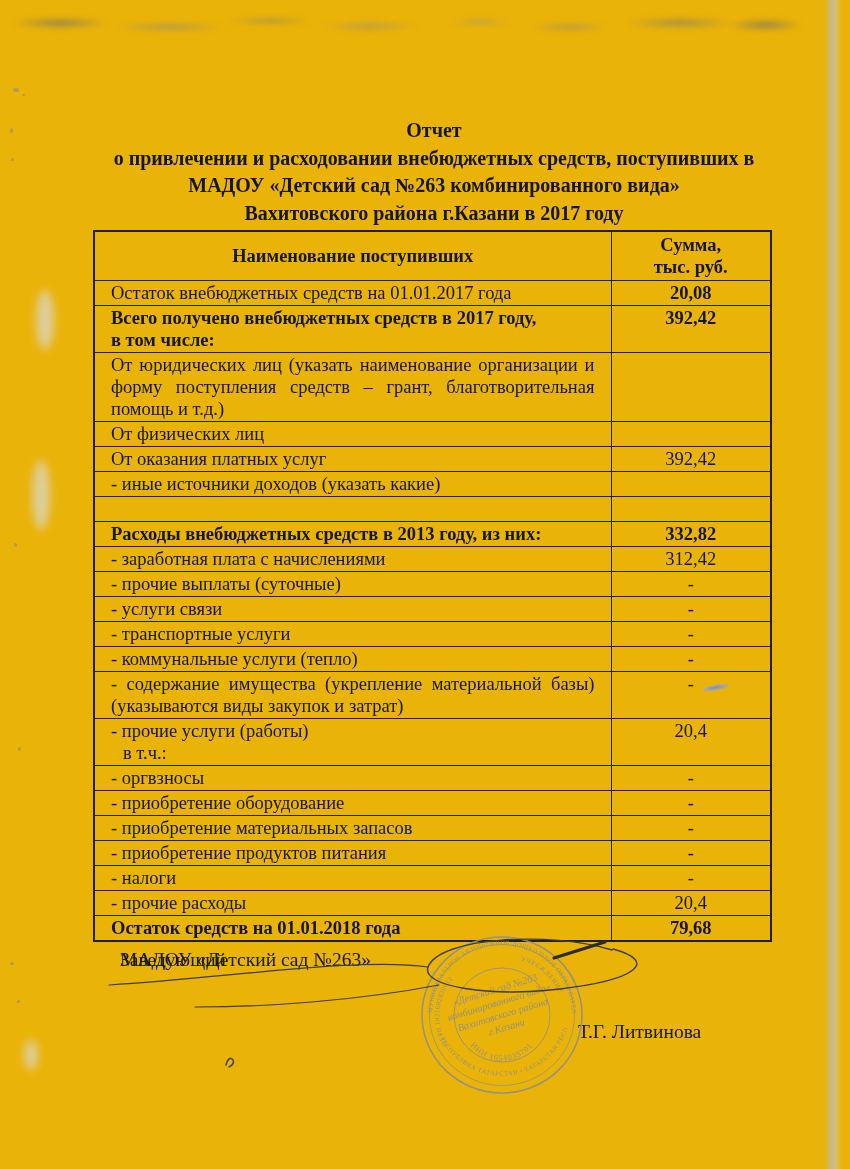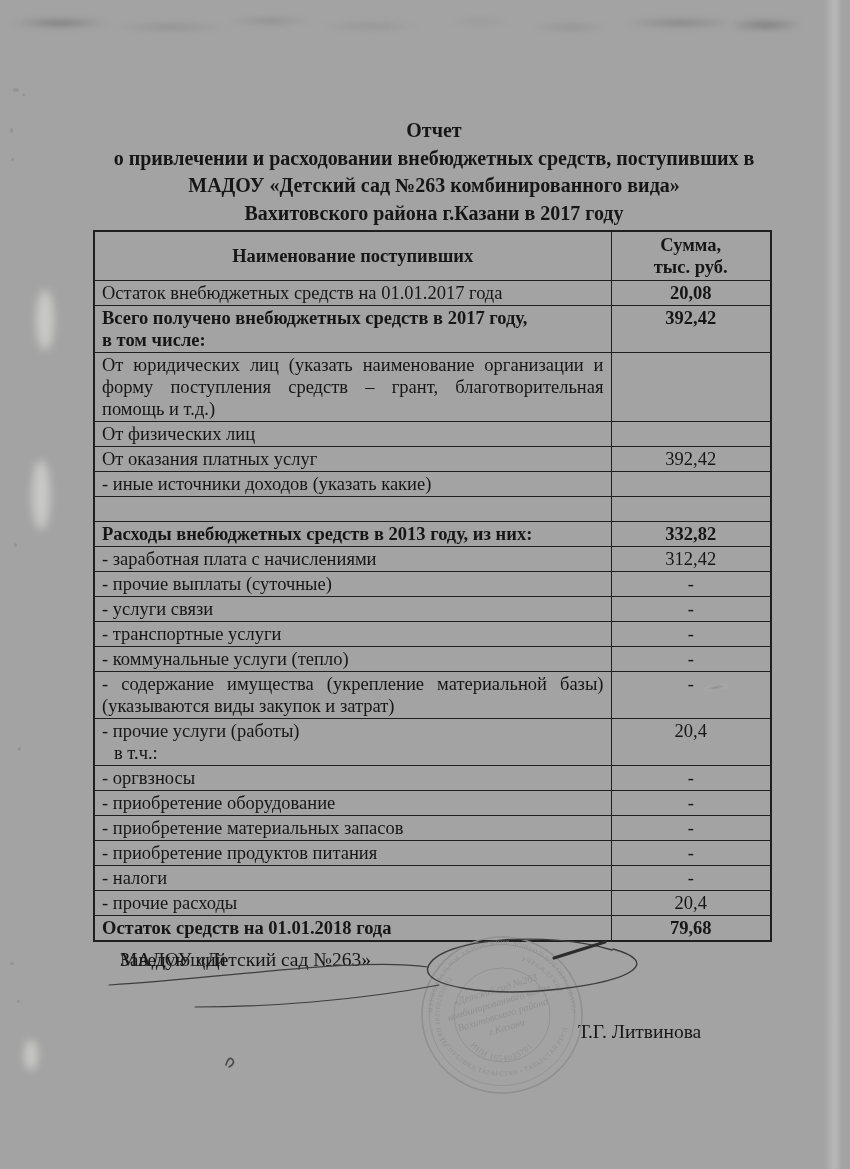--- a/index.html
+++ b/index.html
@@ -1,19 +1,19 @@
 <!DOCTYPE html>
 <html lang="ru"><head>
 <meta charset="utf-8">
 <style>
   html,body{margin:0;padding:0;background:#ffffff;}
   .page{
     position:relative;
     width:850px;height:1169px;
-    background:#a3a3a3;
+    background:#eab308;
     overflow:hidden;
     font-family:"Liberation Serif","DejaVu Serif",serif;
     color:#161616;
   }
   
   .top-smudge{
     position:absolute;left:10px;top:7px;width:790px;height:32px;
     background:
       radial-gradient(ellipse 70px 9px at 50px 16px, rgba(110,110,110,.65), transparent 70%),
       radial-gradient(ellipse 80px 8px at 160px 20px, rgba(130,130,130,.5), transparent 70%),
@@ -43,21 +43,21 @@
   }
   
   table.report{
     position:absolute;left:93px;top:230px;width:677px;
     border-collapse:collapse;table-layout:fixed;
     font-size:18.5px;line-height:22px;
     border:2.5px solid #1f1f1f;
   }
   table.report th, table.report td{
     border:1.8px solid #1f1f1f;
-    padding:1px 7px;
+    padding:1px 16px;
     vertical-align:top;
     overflow:hidden;
   }
   table.report th{font-weight:bold;text-align:center;vertical-align:middle;padding:2px 4px;}
   td.c-val{text-align:center;vertical-align:middle;}
   td.b, th.b{font-weight:bold;}
   td.j{text-align:justify;}
   td.v-bottom{vertical-align:bottom;}
   td.v-top{vertical-align:top;}
   .ind{padding-left:12px;}

